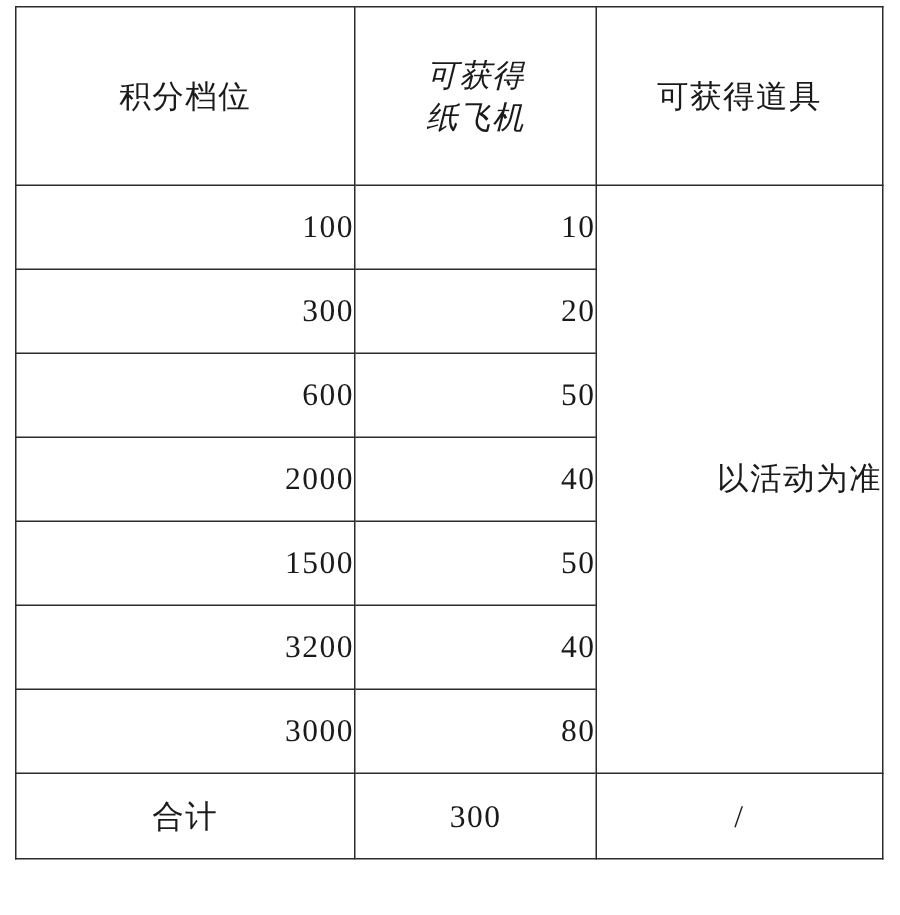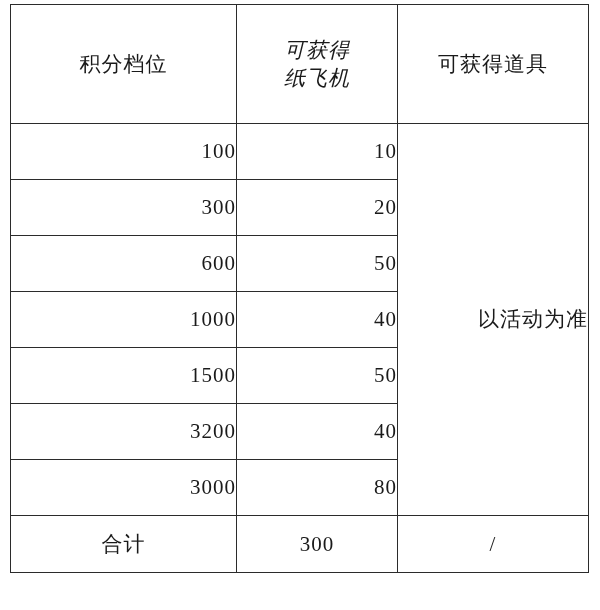--- a/index.html
+++ b/index.html
@@ -92,21 +92,21 @@
       </tr>
       <tr class="data-row">
         <td>300</td>
         <td>20</td>
       </tr>
       <tr class="data-row">
         <td>600</td>
         <td>50</td>
       </tr>
       <tr class="data-row">
-        <td>1000</td>
+        <td>2000</td>
         <td>40</td>
       </tr>
       <tr class="data-row">
         <td>1500</td>
         <td>50</td>
       </tr>
       <tr class="data-row">
         <td>3200</td>
         <td>40</td>
       </tr>

